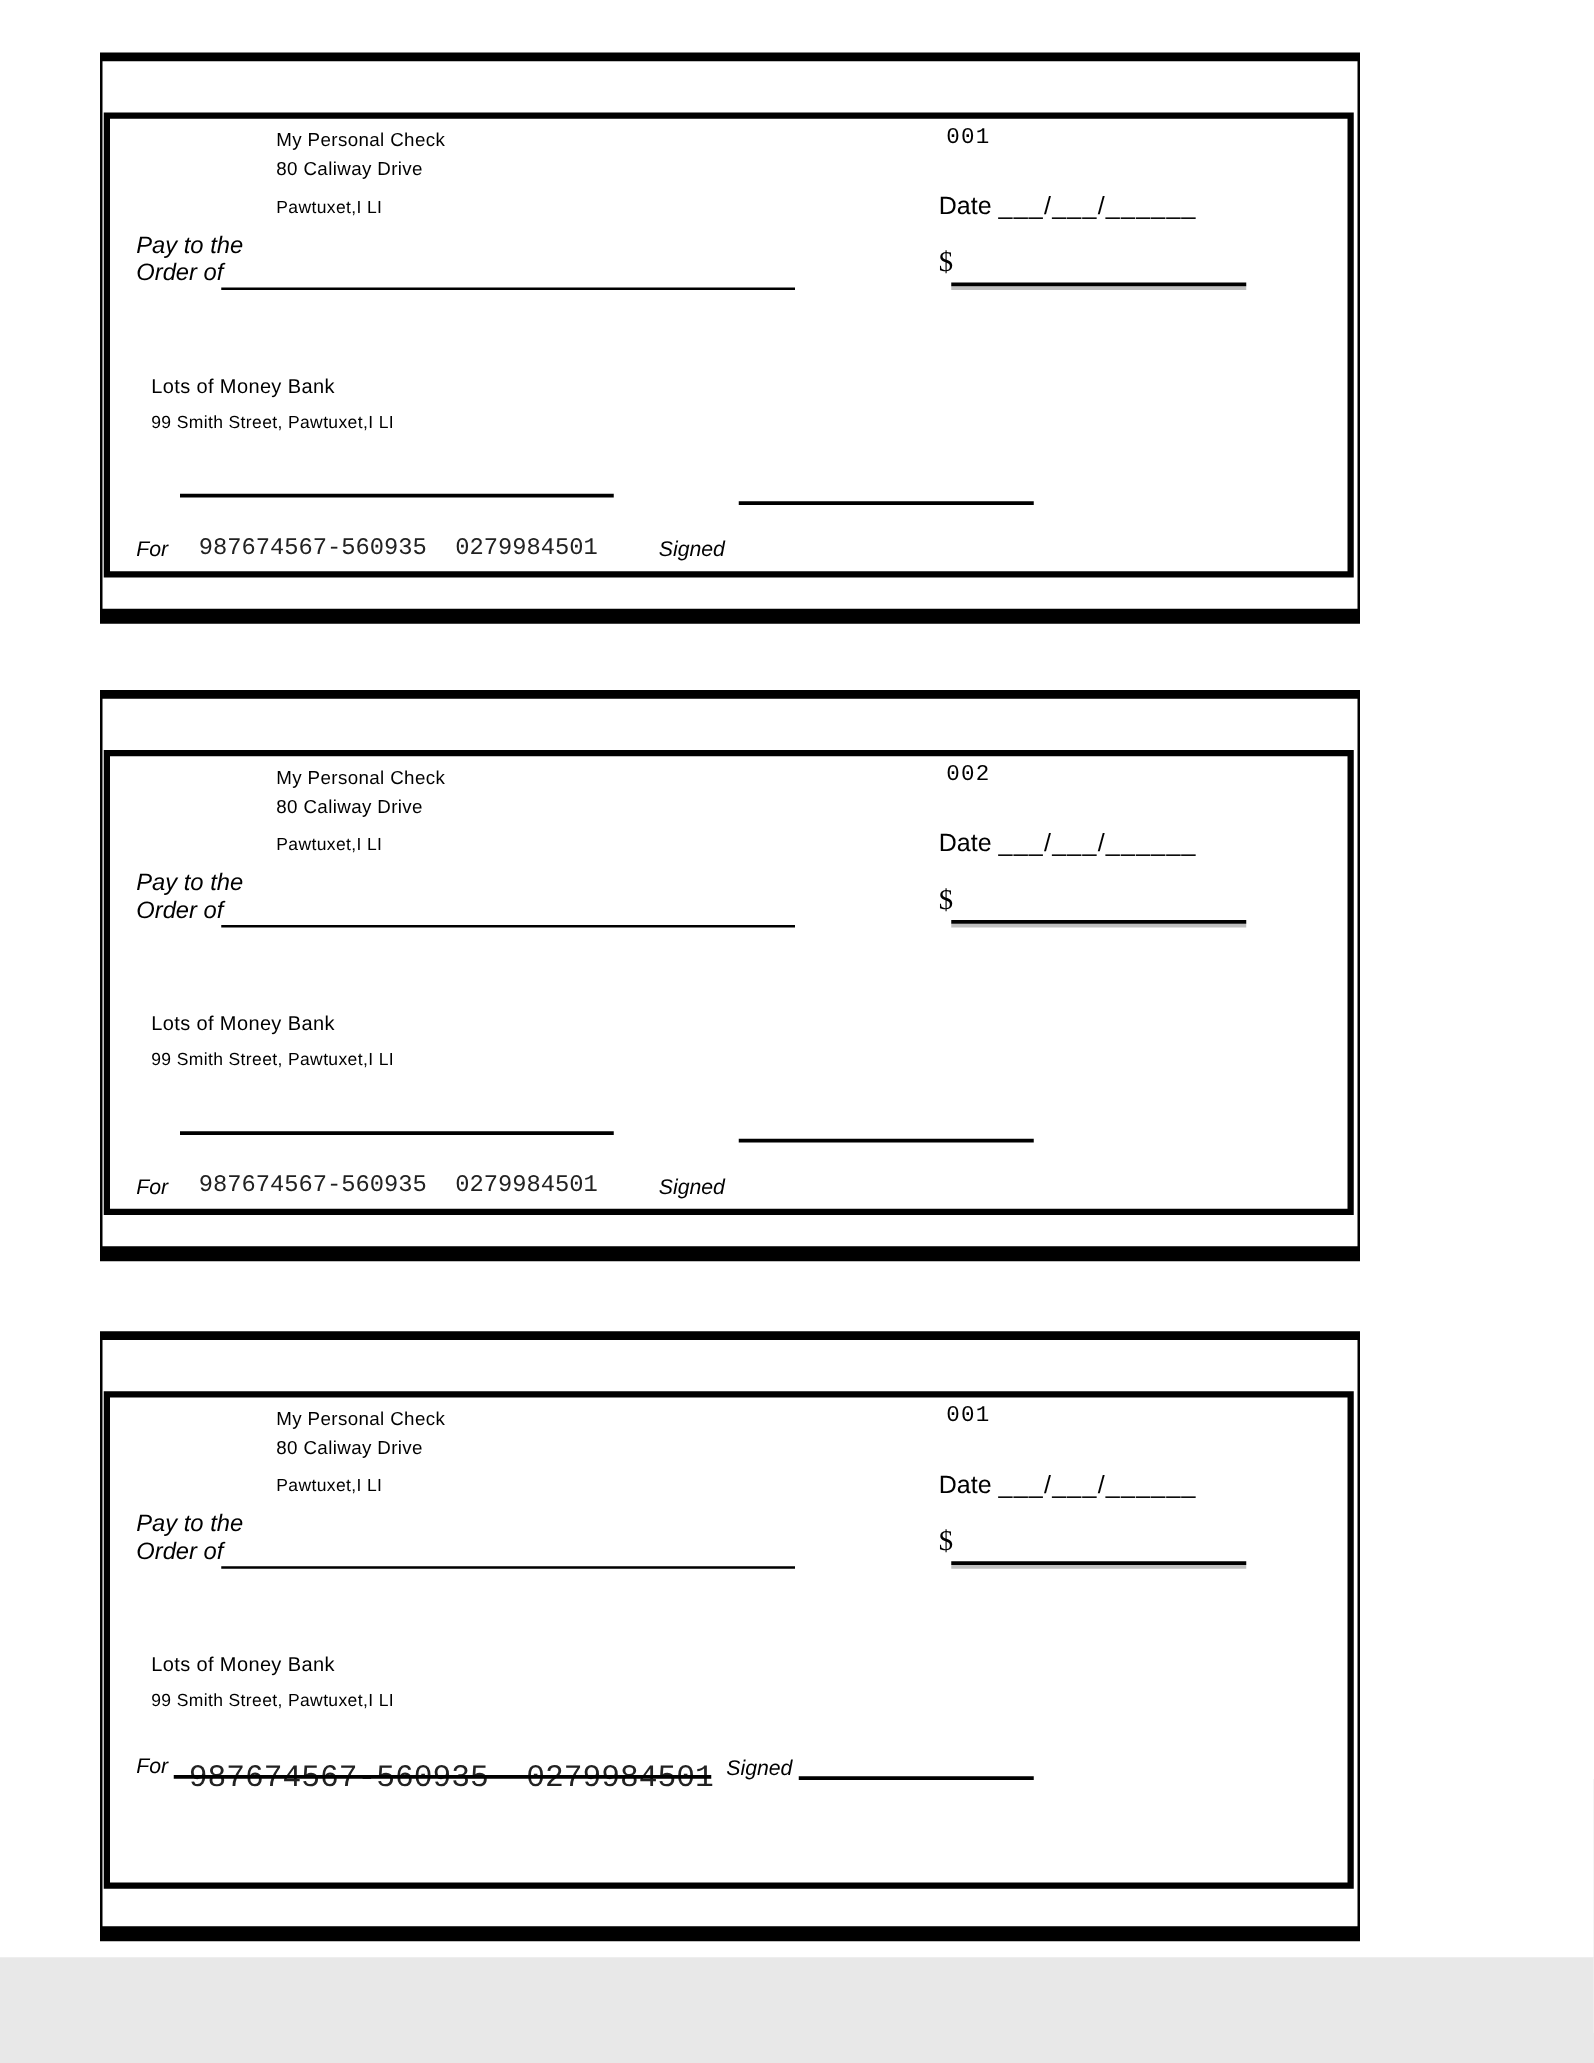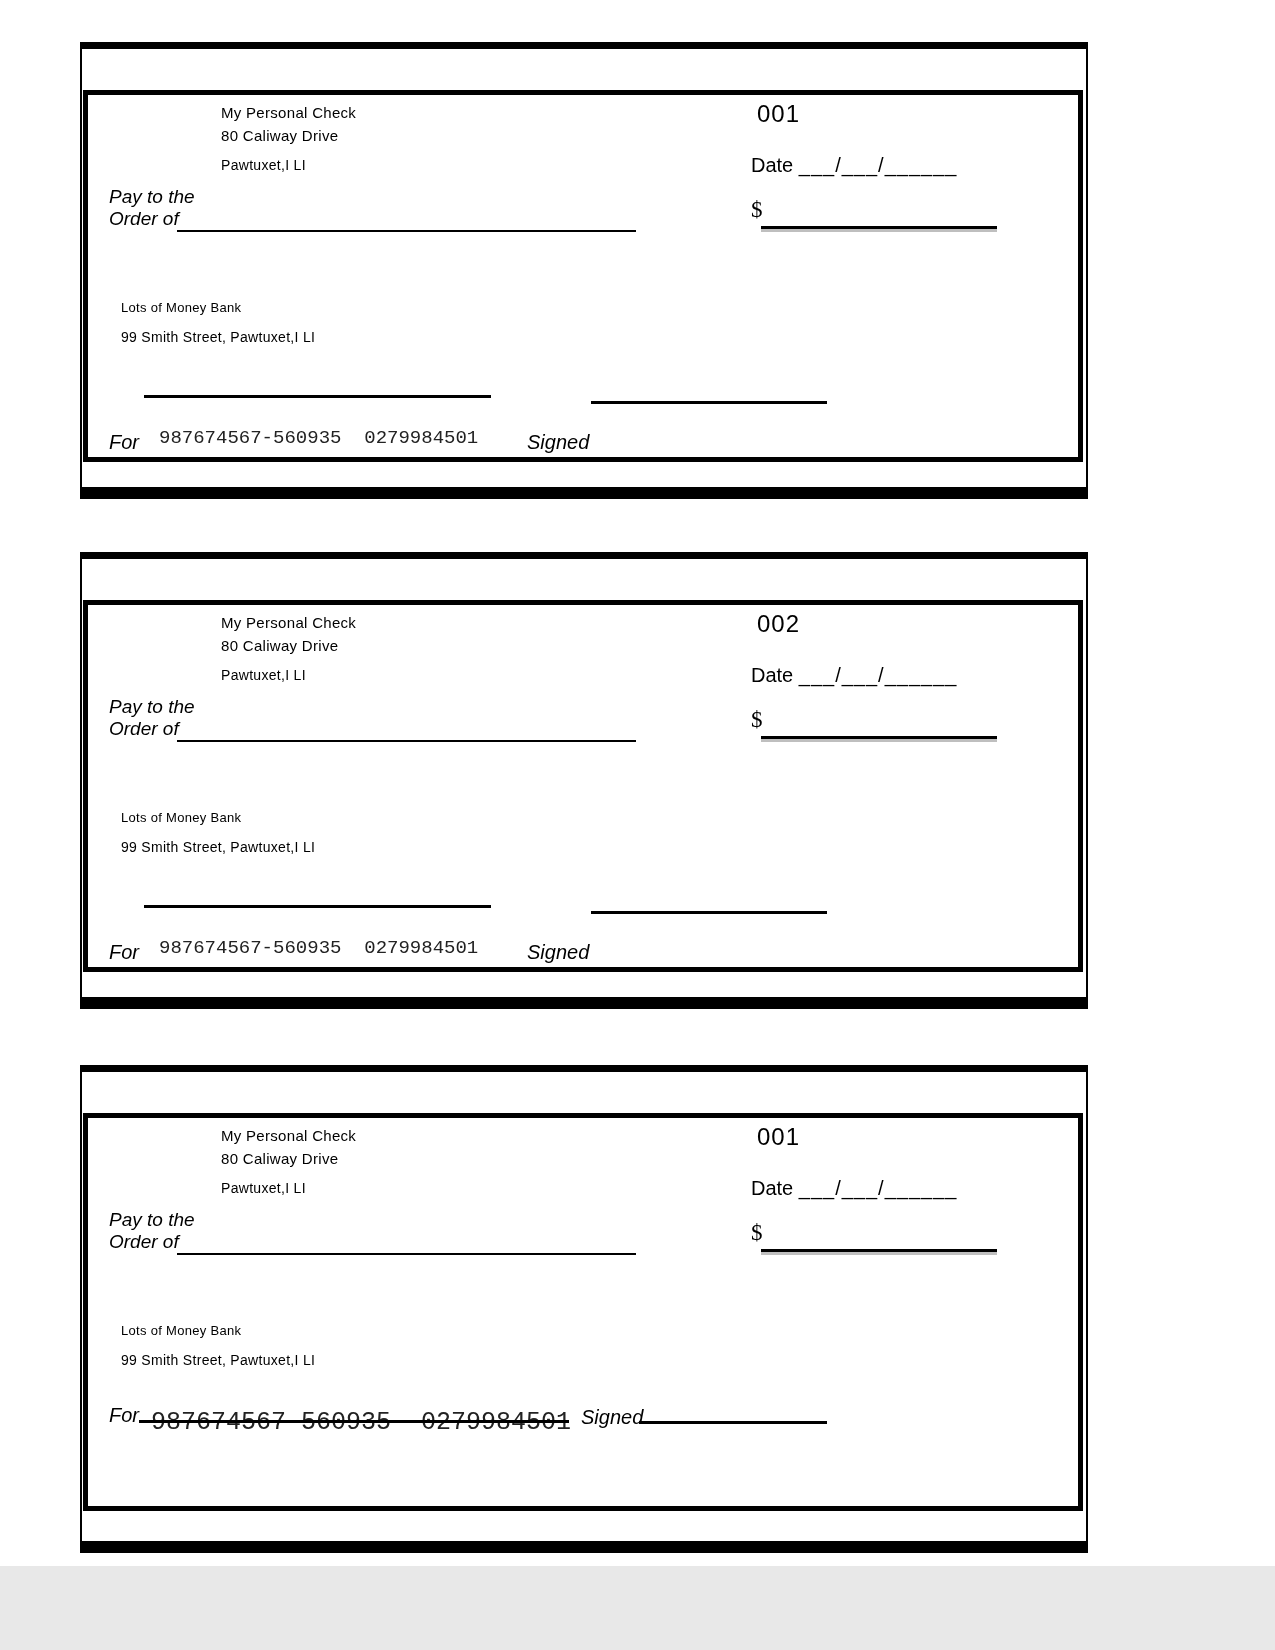--- a/index.html
+++ b/index.html
@@ -27,28 +27,28 @@
     position:absolute;
     left:1px; top:41px;
     width:1000px; height:372px;
     border:5px solid #000;
     box-sizing:border-box;
   }
   .check--tall .body-frame { height:398px; }
   .t { position:absolute; white-space:nowrap; line-height:1.2; }
   .payer-name, .payer-addr { font-size:15px; letter-spacing:0.3px; }
   .payer-addr2 { font-size:14px; }
-  .check-number { font-size:24px; letter-spacing:1px; }
+  .check-number { font-size:18px; letter-spacing:1px;font-family:Liberation Mono, monospace; }
   .date-row { font-size:20px; }
   .date-blank { letter-spacing:1px;text-align:right; }
   .payee-label { font-size:19px; font-style:italic; line-height:1.15; }
   .dollar { font-family:"Liberation Serif", serif; font-size:23px; }
-  .bank-name { font-size:13px; letter-spacing:0.3px; }
+  .bank-name { font-size:16px; letter-spacing:0.3px; }
   .bank-addr { font-size:14px; letter-spacing:0.3px; }
-  .memo-label, .signed-label { font-size:20px; font-style:italic; }
+  .memo-label, .signed-label { font-size:17px; font-style:italic; }
   .micr { font-family:"Liberation Mono", "DejaVu Sans Mono", monospace; font-size:19px; white-space:pre; color:#222; }
   .check--tall .micr { font-size:25px; }
   .line { position:absolute; background:#000; height:2px; }
   .line--thick { height:3px; }
   .line--double { height:3px; box-shadow:0 3px 0 rgba(0,0,0,0.25); }
 </style>
 </head>
 <body>
 
 <div class="page">

